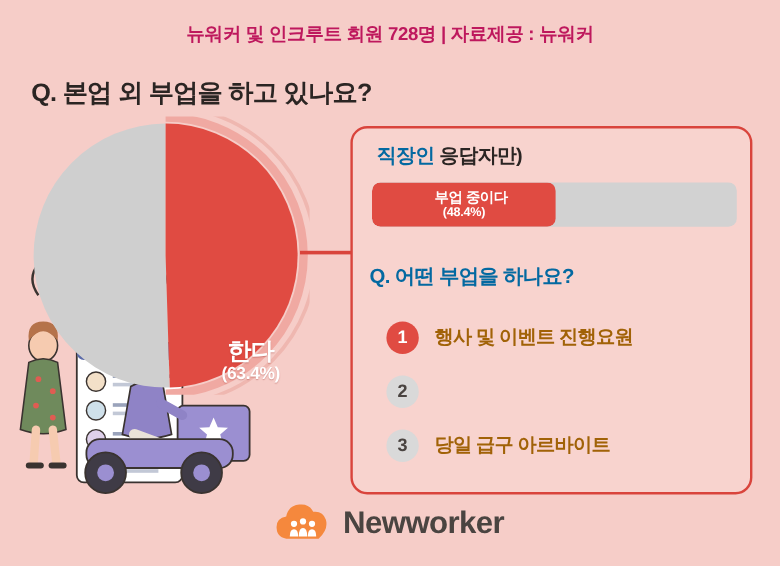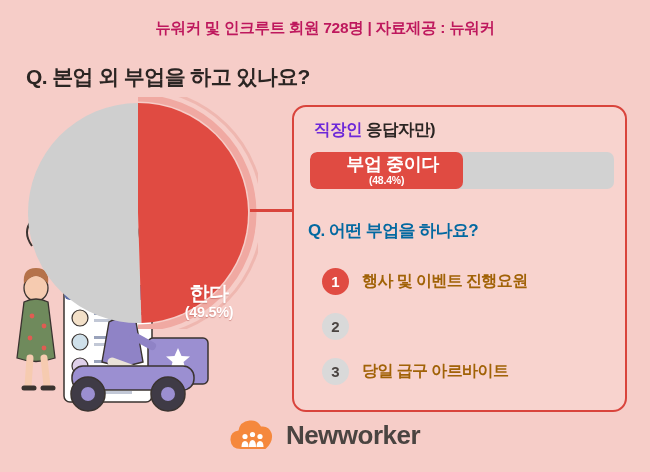--- a/index.html
+++ b/index.html
@@ -67,40 +67,40 @@
     background: #f8d3ce;
     box-sizing: border-box;
   }
   .panel-title {
     position: absolute; left: 20px; top: 12px;
     font-size: 16.5px; font-weight: bold;
     letter-spacing: -0.5px;
     color: #2b2523;
     white-space: nowrap;
   }
-  .panel-title .hl { color: #6d28d9; }
+  .panel-title .hl { color: #0369a1; }
 
   
   .bar-track {
     position: absolute; left: 16px; top: 45px;
     width: 304px; height: 37px;
     background: #d2d2d2;
     border-radius: 7px;
     overflow: hidden;
   }
   .bar-fill {
     position: absolute; left: 0; top: 0;
     height: 37px;
     background: #e04b42;
     border-radius: 7px;
     display: flex; flex-direction: column;
     align-items: center; justify-content: center;
     line-height: 1.05;
   }
-  .bar-fill .b1 { font-size: 18px; font-weight: bold; color: #fff; letter-spacing: -0.4px; margin-left: 12px; }
+  .bar-fill .b1 { font-size: 12px; font-weight: bold; color: #fff; letter-spacing: -0.4px; margin-left: 12px; }
   .bar-fill .b2 { font-size: 10.5px; font-weight: bold; color: #fff; letter-spacing: -0.2px; margin-top: 1px; }
 
   
   .question-sub {
     position: absolute; left: 14px; top: 112px;
     font-size: 17px; font-weight: bold;
     color: #0369a1; letter-spacing: -0.6px;
   }
 
   
@@ -233,21 +233,21 @@
 
       <path d="M120 116 L123.4551834985941 225.9457216402305 A110 110 0 1 1 119.99999999999999 6 Z" fill="#cfcfcf"></path>
 
       <path d="M120 116 L120 6 A110 110 0 0 1 123.4551834985941 225.9457216402305 Z" fill="#e04b42"></path>
 
       <path d="M120 1 A115 115 0 0 1 120 231" fill="none" stroke="#f0a9a2" stroke-width="7"></path>
       <path d="M120 -8 A124 124 0 0 1 122 240" fill="none" stroke="#efb7b0" stroke-width="3"></path>
     </svg>
     <div class="pie-label">
       <div class="l1">한다</div>
-      <div class="l2">(49.5%)</div>
+      <div class="l2">(63.4%)</div>
     </div>
   </div>
 
   <div class="connector"></div>
 
   <div class="panel">
 
     <div class="panel-title">
       <span class="hl">직장인</span><span> 응답자만)</span>
     </div>

